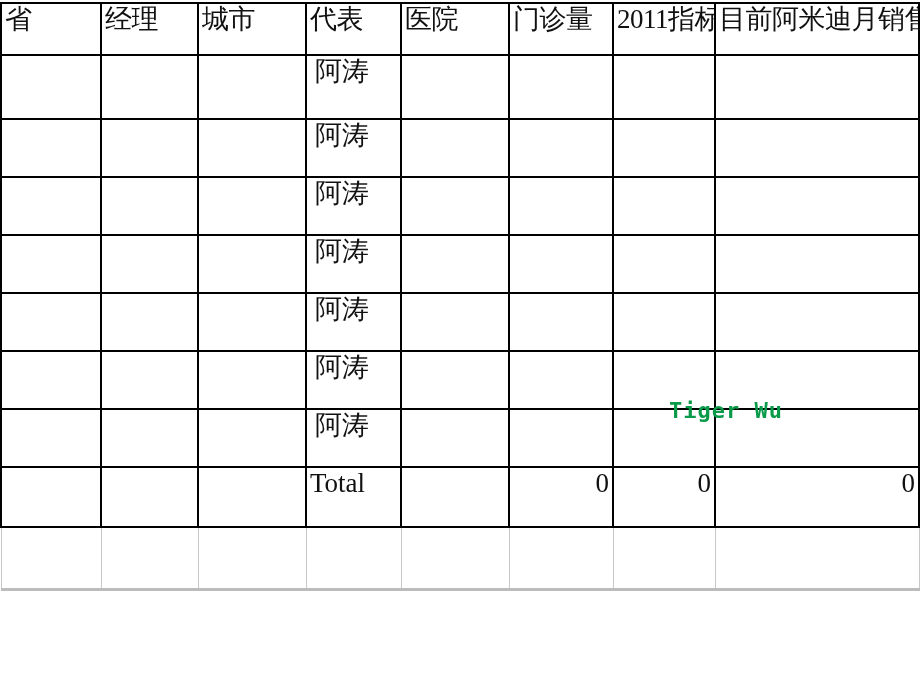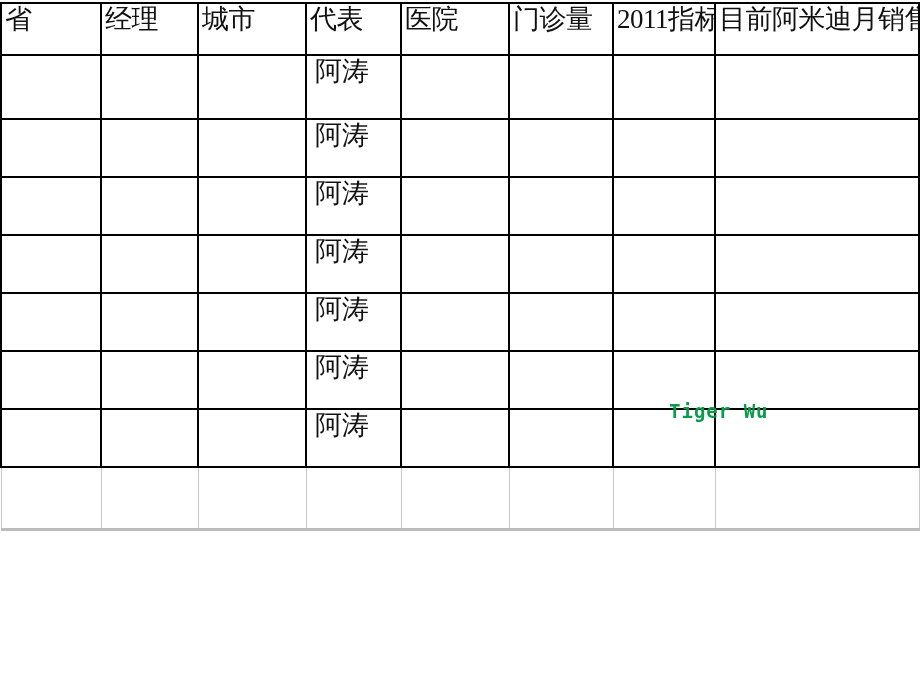--- a/index.html
+++ b/index.html
@@ -96,21 +96,21 @@
     letter-spacing: 4px;
     white-space: nowrap;
     text-shadow: 3px 3px 2px rgba(120,120,120,0.55);
   }
 
   .author-overlay {
     position: absolute;
     left: 669px;
     top: 400px;
     font-family: "DejaVu Sans Mono", "Liberation Mono", monospace;
-    font-size: 19px;
+    font-size: 22px;
     line-height: 22px;
     font-weight: bold;
     color: #0a9b4a;
     letter-spacing: 1px;
     white-space: nowrap;
   }
 </style>
 </head>
 <body>
 
@@ -209,20 +209,30 @@
         <td class="txt"></td>
         <td class="txt"></td>
         <td class="txt"></td>
         <td class="txt">阿涛</td>
         <td class="txt"></td>
         <td class="num"></td>
         <td class="num"></td>
         <td class="num"></td>
       </tr>
 
+      <tr class="total-row">
+        <td class="txt"></td>
+        <td class="txt"></td>
+        <td class="txt"></td>
+        <td class="txt">Total</td>
+        <td class="txt"></td>
+        <td class="num">0</td>
+        <td class="num">0</td>
+        <td class="num">0</td>
+      </tr>
 
       <tr class="ghost-row">
         <td class="txt"></td>
         <td class="txt"></td>
         <td class="txt"></td>
         <td class="txt"></td>
         <td class="txt"></td>
         <td class="num"></td>
         <td class="num"></td>
         <td class="num"></td>

